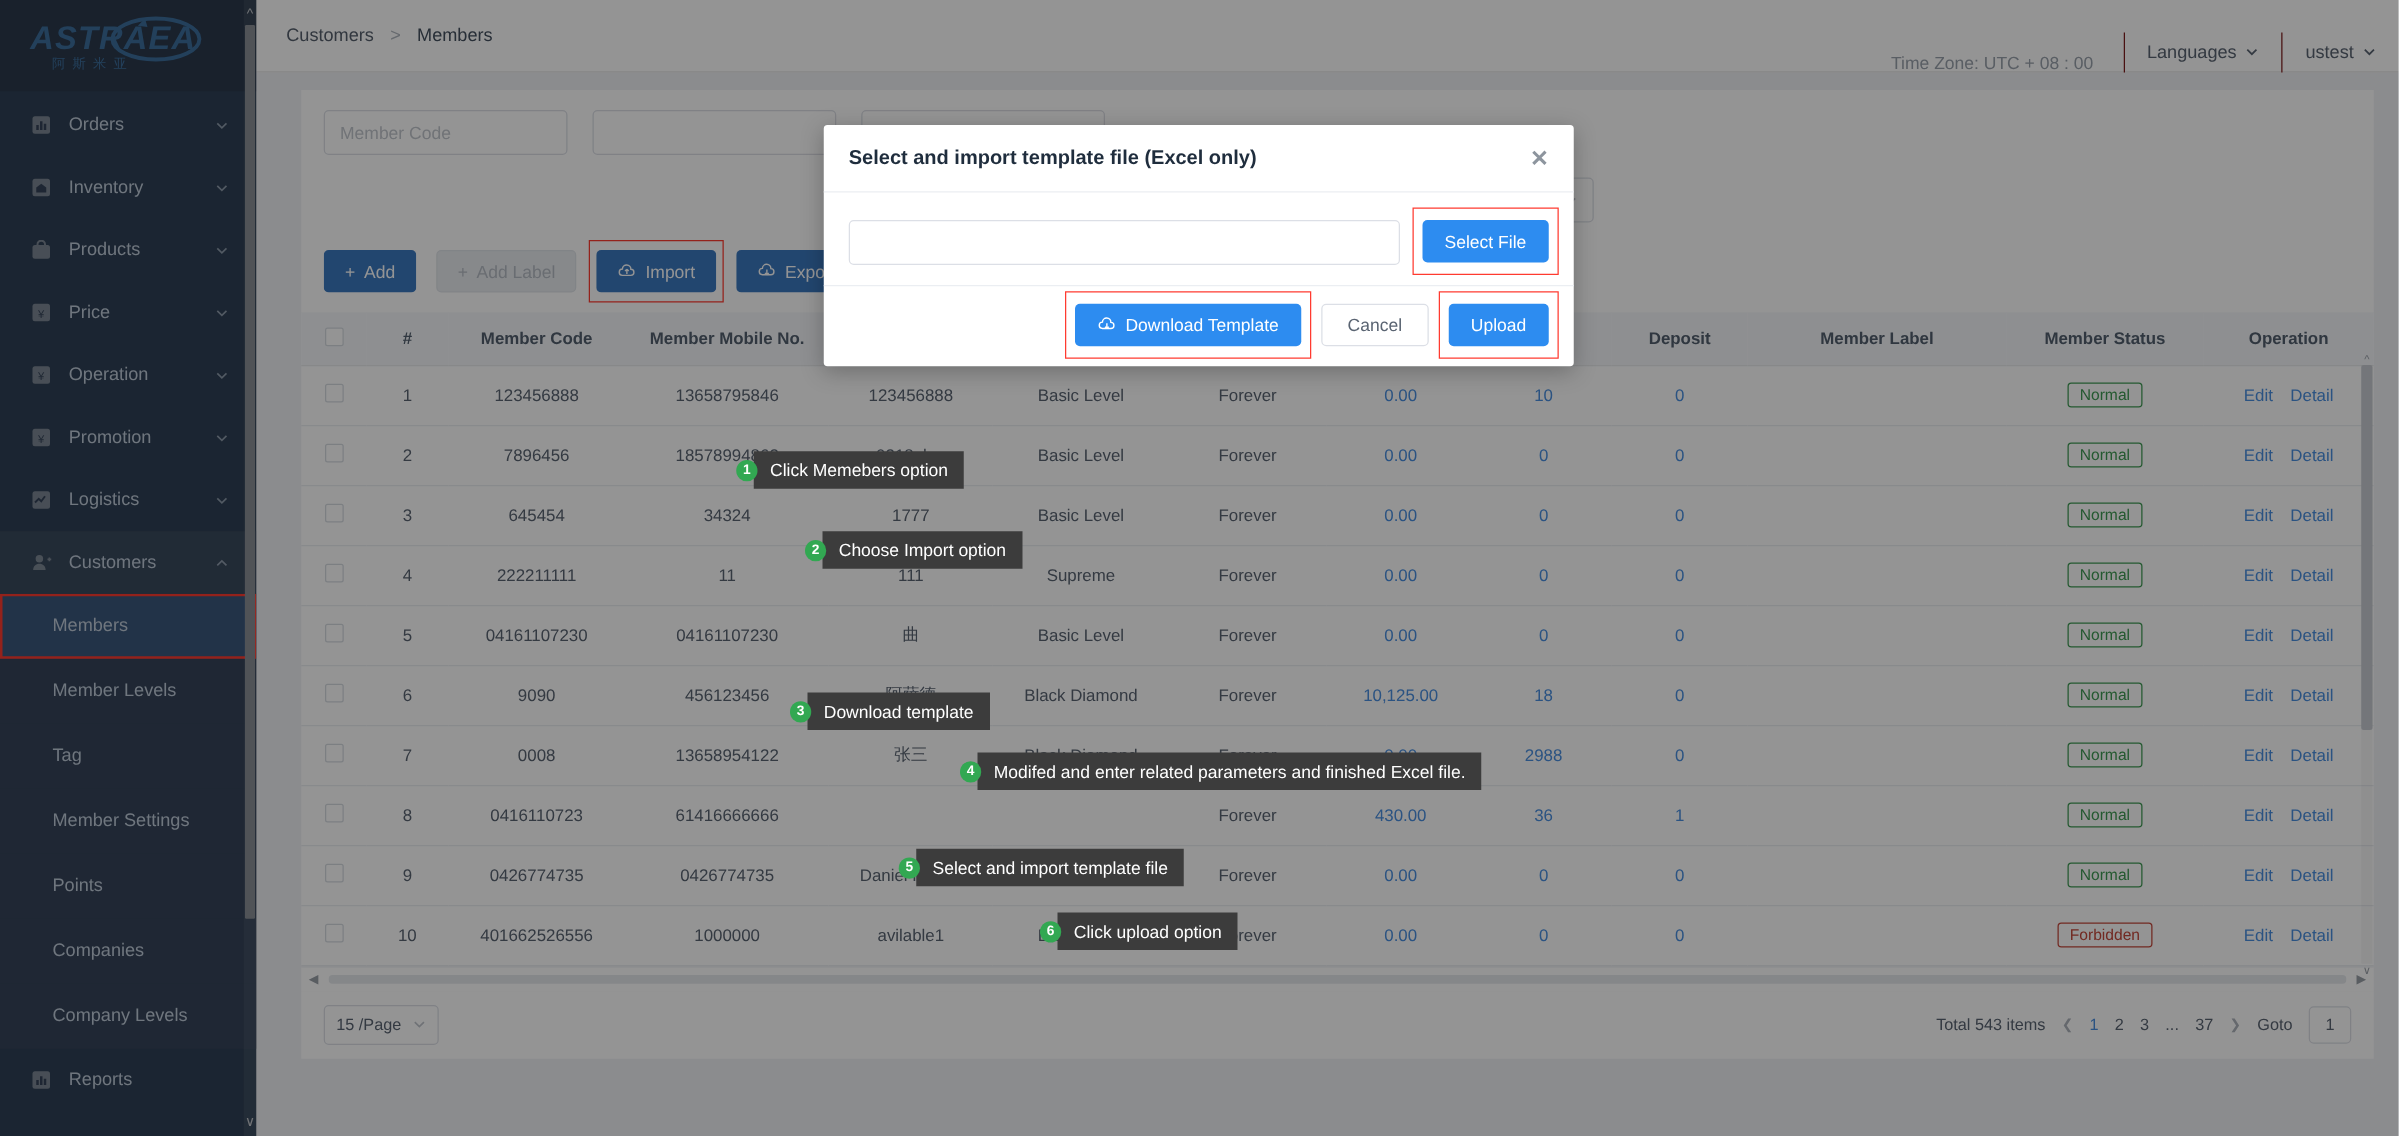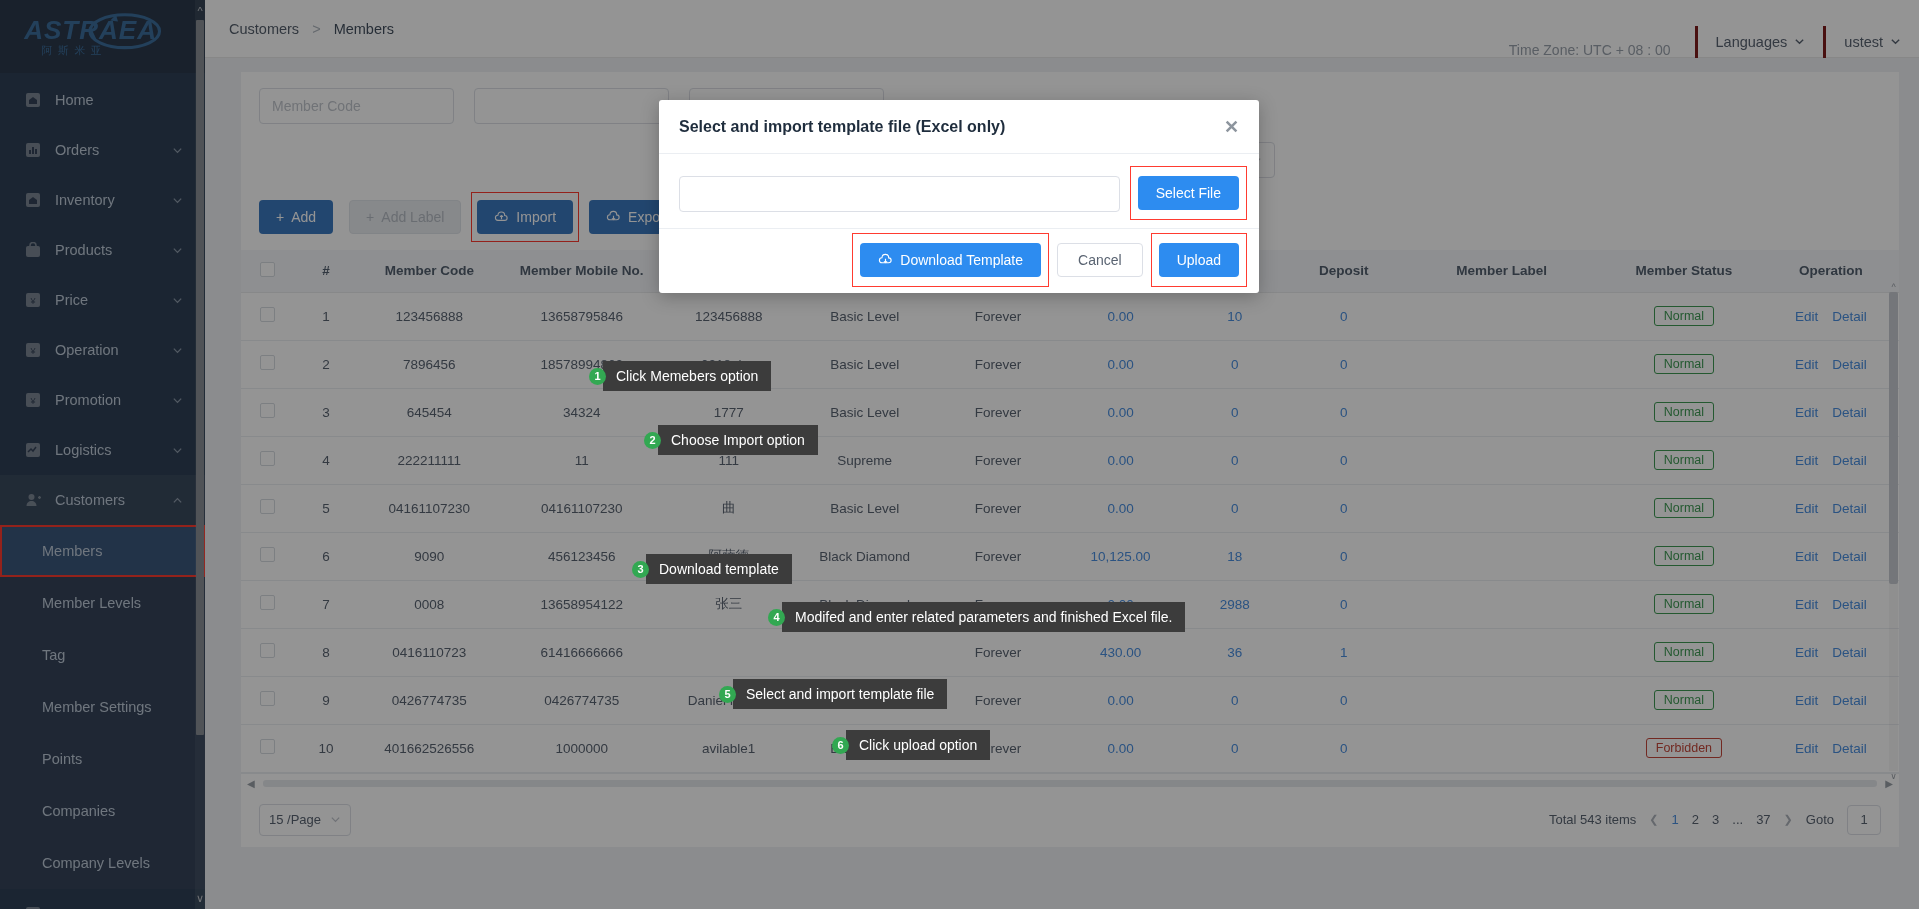--- a/index.html
+++ b/index.html
@@ -73,21 +73,21 @@
     border-bottom: 1px solid #e8e8e8;
   }
   .crumb { font-size: 14.5px; color: #56606d; }
   .crumb .sep { margin: 0 9px; color: #aeb5bd; }
   .crumb .cur { color: #44505f; }
   .topbar-right { margin-left: auto; display: flex; align-items: flex-end; height: 58px; }
   .tz { font-size: 14px; color: #9aa2ac; padding: 0 24px; }
   .tb-cell {
     font-size: 14.5px; color: #5a6472; padding: 0 18px; height: 32px;
     display: flex; align-items: center; gap: 7px; cursor: pointer;
-    border-left: 3px solid #7f1d1d;
+    border-left: 1px solid #7f1d1d;
   }
 
   .content { padding: 14px 20px 0 36px; }
   .panel { background: #fff; padding: 16px 18px 0 18px; }
 
   .filters { display: flex; gap: 20px; flex-wrap: wrap; }
   .fld {
     height: 36px; border: 1px solid #dcdfe6; border-radius: 4px;
     background: #fff; display: flex; align-items: center;
     padding: 0 12px; font-size: 14px; color: #c2c6cd; width: 195px;
@@ -225,29 +225,20 @@
       <svg class="logo-svg" viewBox="0 0 170 60">
         <text x="4" y="32" font-family="Liberation Sans, sans-serif" font-size="27" font-weight="bold" font-style="italic" fill="#3d6f9e" letter-spacing="1">ASTRAEA</text>
         <ellipse cx="108" cy="24" rx="36" ry="17" fill="none" stroke="#3d6f9e" stroke-width="3.2"></ellipse>
         <path d="M93 13 l6 -6 2 7 -8 -1z" fill="#3d6f9e"></path>
         <text x="22" y="48" font-family="Liberation Sans, sans-serif" font-size="11" fill="#3d6f9e" letter-spacing="6">阿斯米亚</text>
       </svg>
     </div>
 
     <nav class="nav-list">
 
-      <div class="nav-item">
-        <span class="ico">
-          <svg width="16" height="16" viewBox="0 0 16 16">
-              <rect x="1" y="1" width="14" height="14" rx="2" fill="#9aa3ad"></rect>
-              <path d="M4 8l4-3 4 3v4H4z" fill="#38455a"></path>
-            </svg>
-        </span>
-        <span class="label">Home</span>
-      </div>
 
       <div class="nav-item">
         <span class="ico">
           <svg width="16" height="16" viewBox="0 0 16 16">
               <rect x="1" y="1" width="14" height="14" rx="2" fill="#9aa3ad"></rect>
               <rect x="4" y="8" width="2" height="4" fill="#38455a"></rect>
               <rect x="7" y="5" width="2" height="7" fill="#38455a"></rect>
               <rect x="10" y="7" width="2" height="5" fill="#38455a"></rect>
             </svg>
         </span>

